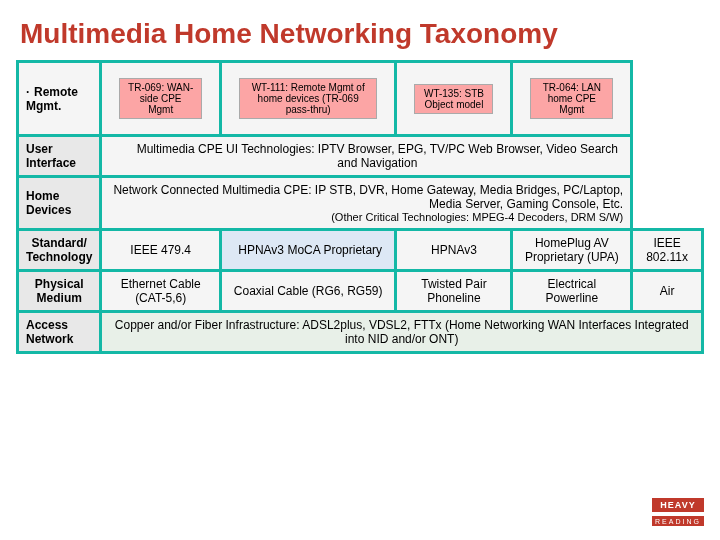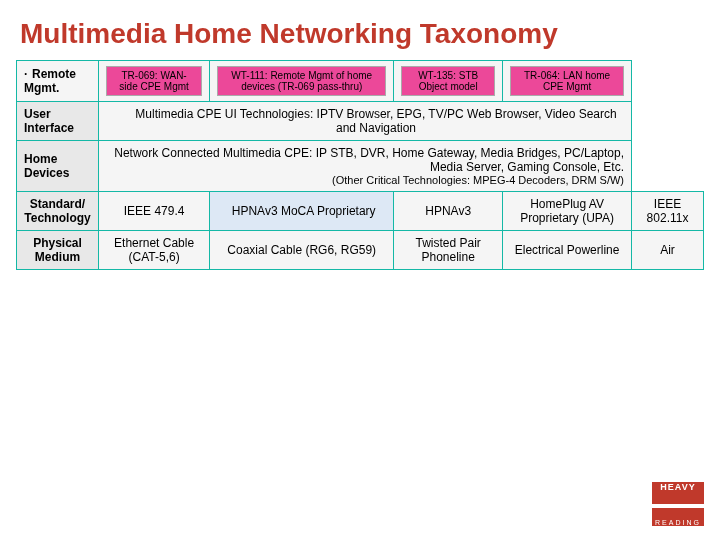--- a/index.html
+++ b/index.html
@@ -19,42 +19,42 @@
     }
     .table-container {
       padding: 0 16px;
     }
     table {
       width: 100%;
       border-collapse: collapse;
       font-size: 12px;
     }
     td {
-      border: 1px solid #14b8a6;
+      border: 3px solid #14b8a6;
       padding: 5px 7px;
       vertical-align: middle;
     }
     .row-header {
       font-weight: bold;
       background: #e8e8e8;
       width: 82px;
       min-width: 82px;
     }
     
     .remote-row td {
       background: #f5f5f5;
     }
     .remote-box {
       display: inline-block;
       border: 1px solid #aaa;
-      background: #ec4899;
+      background: #fca5a5;
       padding: 3px 6px;
       font-size: 10px;
       text-align: center;
-      margin: 0;
+      margin: 10px;
     }
     
     .user-interface-row td:last-child {
       text-align: center;
       background: #f5f5f5;
       padding-left: 29px;
     }
     
     .home-devices-row td:last-child {
       text-align: right;
@@ -92,26 +92,26 @@
     
     .dot-bullet::before {
       content: '·';
       margin-right: 4px;
     }
     .heavy-reading-logo {
       position: absolute;
       bottom: 14px;
       right: 16px;
       width: 52px;
-      height: 44px;
+      height: 28px;
       background: #c0392b;
       display: flex;
       flex-direction: column;
       align-items: center;
-      justify-content: space-between;
+      justify-content: center;
     }
     .logo-text-heavy {
       color: #fff;
       font-size: 9px;
       font-weight: bold;
       letter-spacing: 1px;
     }
     .logo-text-reading {
       color: #fff;
       font-size: 7px;
@@ -173,20 +173,24 @@
 
     <tr class="phys-row">
       <td class="row-header">Physical Medium</td>
       <td>Ethernet Cable (CAT-5,6)</td>
       <td>Coaxial Cable (RG6, RG59)</td>
       <td>Twisted Pair Phoneline</td>
       <td>Electrical Powerline</td>
       <td>Air</td>
     </tr>
 
+    <tr class="access-row">
+      <td class="row-header">Access Network</td>
+      <td colspan="5">Copper and/or Fiber Infrastructure: ADSL2plus, VDSL2, FTTx (Home Networking WAN Interfaces Integrated into NID and/or ONT)</td>
+    </tr>
   </tbody>
     </table>
 </div>
 
 <div class="heavy-reading-logo">
   <span class="logo-text-heavy">HEAVY</span>
   <div class="logo-bar"></div>
   <span class="logo-text-reading">READING</span>
 </div>
 

